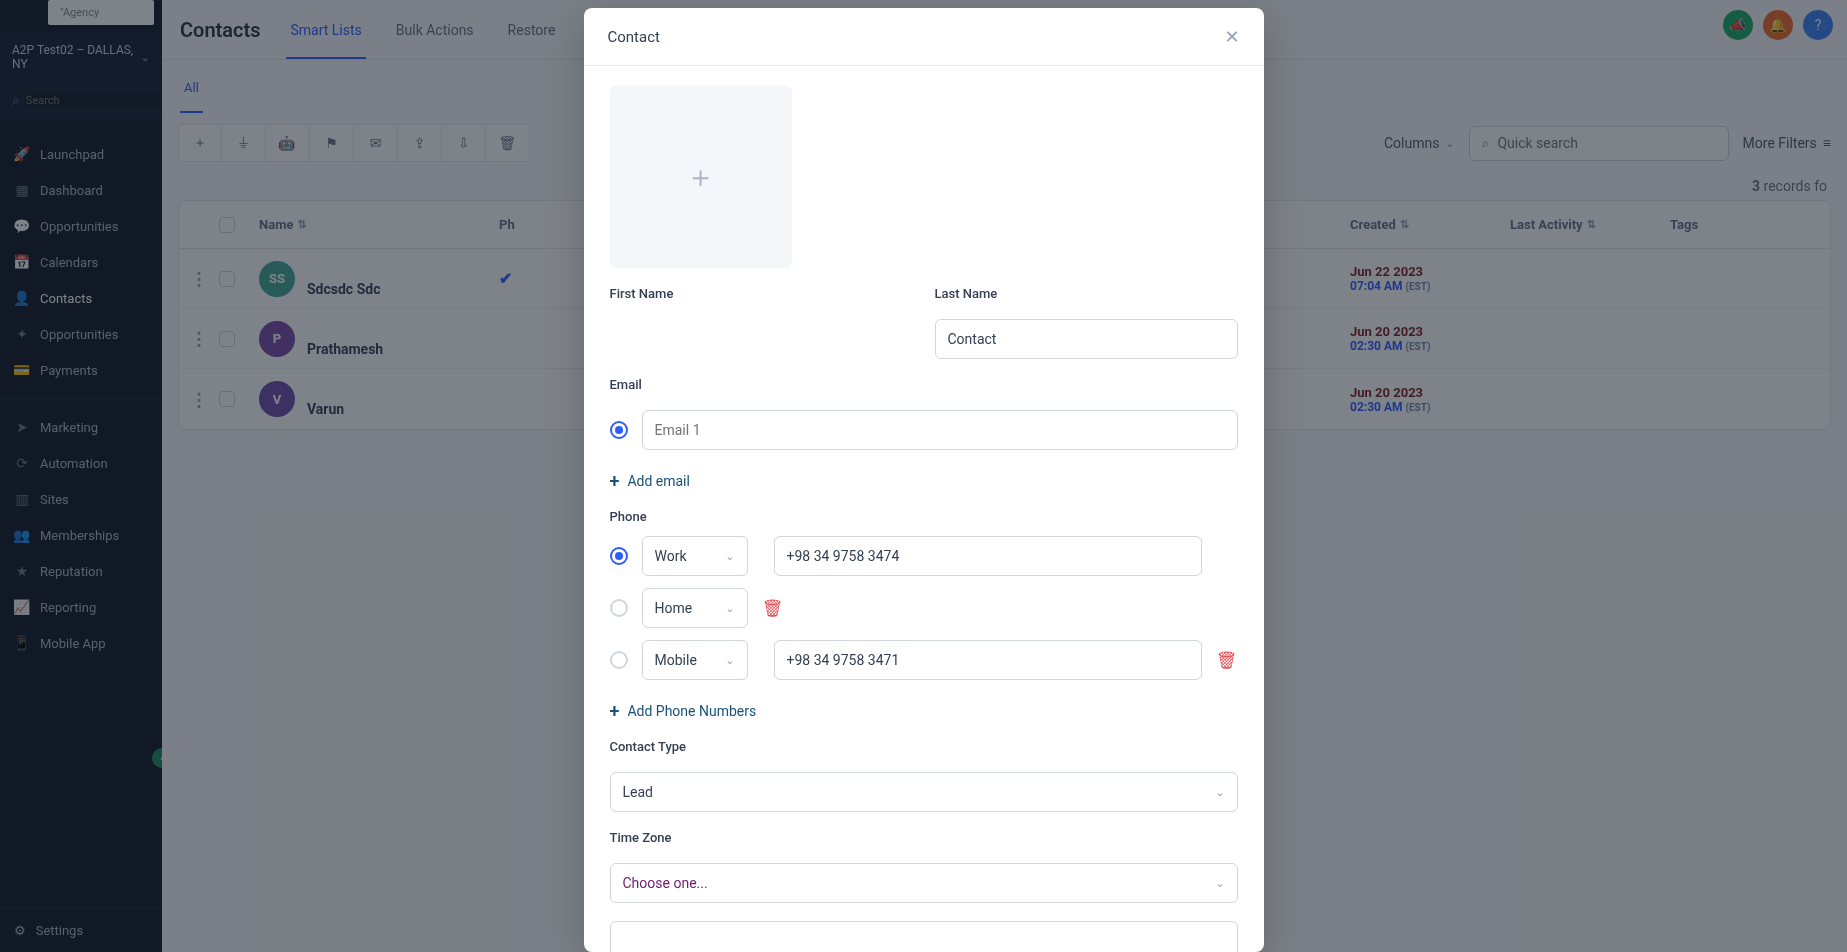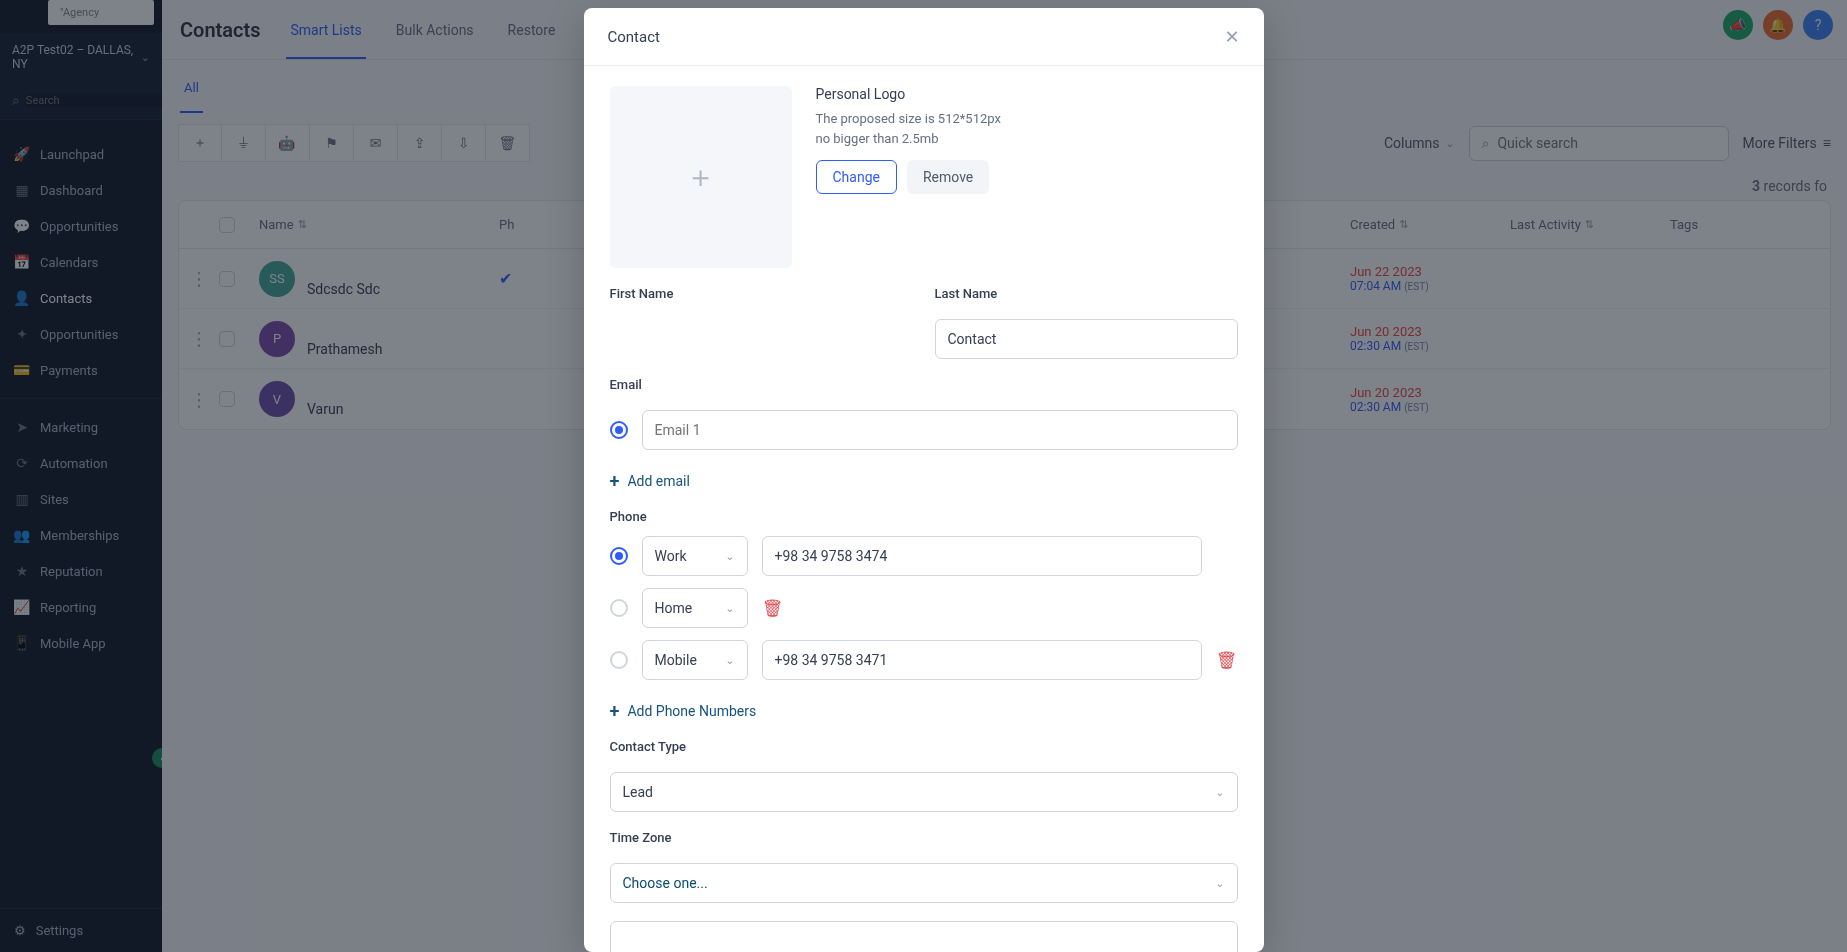--- a/index.html
+++ b/index.html
@@ -41,30 +41,30 @@
 .toolbar { display:flex; align-items:center; padding:10px 16px; gap:0; }
 .tbtn { width:44px; height:38px; border:1px solid #e4e7ec; background:#fff; display:flex; align-items:center; justify-content:center; color:#6b7280; cursor:pointer; }
 .tbtn + .tbtn { border-left:none; }
 .toolbar-right { margin-left:auto; display:flex; gap:14px; }
 .columns-btn { display:flex; align-items:center; gap:6px; color:#505a6b; cursor:pointer; }
 .search-box { display:flex; align-items:center; gap:8px; border:1px solid #d0d5dd; border-radius:6px; padding:8px 12px; width:260px; background:#fff; }
 .search-box input { border:none; outline:none; flex:1; font-size:14px; color:#344054; }
 .more-filters { display:flex; align-items:center; gap:6px; color:#505a6b; cursor:pointer; }
 .records-found { text-align:right; padding:6px 20px; font-size:14px; color:#6b7280; }
 
-.table { margin:0 16px; border:1px solid #e4e7ec; border-radius:8px; background:#fff; overflow:hidden; }
+.table { margin:0 16px; border:1px solid #e4e7ec; border-radius:8px; background:#fff; overflow:hidden;font-weight:bold; }
 .thead,.trow { display:grid; grid-template-columns:40px 40px 240px 520px 1fr 160px 160px 160px; align-items:center; }
 .thead { height:48px; border-bottom:1px solid #e4e7ec; font-size:13px; color:#667085; }
 .thead .cell { display:flex; gap:4px; align-items:center; }
 .trow { height:60px; border-bottom:1px solid #f0f2f5; font-size:14px; color:#344054; }
 .trow:last-child { border-bottom:none; }
 .avatar { width:36px; height:36px; border-radius:50%; display:flex; align-items:center; justify-content:center; color:#fff; font-size:13px; margin-right:12px; }
 .av1{background:#3fa796}.av2{background:#7a4aa8}.av3{background:#6b4da8}
 .name-cell { display:flex; align-items:flex-end; }
-.date-cell .d1 { font-size:13px; color:#ef4444; }
+.date-cell .d1 { font-size:13px; color:#7f1d1d; }
 .date-cell .d2 { font-size:12px; color:#2e5cff; }
 .date-cell .tz { font-size:10px; color:#7a8aad; }
 .chk { width:16px; height:16px; border:1px solid #d0d5dd; border-radius:4px; }
 .kebab { color:#98a2b3; font-size:18px; cursor:pointer; text-align:center; }
 .phone-mark { color:#2e5cff; font-size:16px; }
 
 
 .overlay { position:absolute; inset:0; background:rgba(20,28,40,0.55); }
 
 
@@ -89,21 +89,21 @@
 .input, .select { border:1px solid #d0d5dd; border-radius:6px; height:40px; padding:0 12px; font-size:14px; color:#344054; outline:none; background:#fff; }
 .select { display:flex; align-items:center; justify-content:space-between; cursor:pointer; }
 .chev { color:#98a2b3; font-size:11px; }
 
 .email-row, .phone-row { display:flex; align-items:center; gap:14px; }
 .radio { width:18px; height:18px; border-radius:50%; border:2px solid #d0d5dd; display:flex; align-items:center; justify-content:center; cursor:pointer; flex-shrink:0; }
 .radio.on { border-color:#2e5cff; }
 .radio.on::after { content:""; width:8px; height:8px; background:#2e5cff; border-radius:50%; }
 .email-row .input { flex:1; }
 .phone-row .select { width:106px; flex:none; }
-.phone-row .input { flex:1; }
+.phone-row .input { flex:1;margin-left:12px; }
 .trash { color:#e5484d; font-size:17px; cursor:pointer; width:22px; text-align:center; }
 
 .add-link { display:flex; align-items:center; gap:8px; color:#18527a; font-size:14px; cursor:pointer; margin-top:2px; }
 .add-link .plus { font-size:18px; font-weight:600; }
 </style>
 </head>
 <body>
 
 <div class="sidebar">
   <div class="agency-box">"Agency</div>
@@ -316,29 +316,20 @@
 <div class="overlay"></div>
 <div class="modal">
   <div class="modal-head">
     <span class="modal-title">Contact</span>
     <span class="close">✕</span>
   </div>
   <div class="modal-body">
 
     <div class="logo-row">
       <div class="logo-box">＋</div>
-      <div class="logo-info">
-        <span class="logo-title">Personal Logo</span>
-        <span class="logo-desc">The proposed size is 512*512px</span>
-        <span class="logo-desc" style="margin-top:-6px">no bigger than 2.5mb</span>
-        <div class="logo-btns">
-          <button class="btn-outline">Change</button>
-          <button class="btn-muted">Remove</button>
-        </div>
-      </div>
     </div>
 
     <div class="field-row">
       <div class="field">
         <span class="label">First Name</span>
       </div>
       <div class="field">
         <span class="label">Last Name</span>
         <input class="input" value="Contact" style="">
       </div>
@@ -396,21 +387,21 @@
       <span class="label">Contact Type</span>
       <div class="select">
         <span>Lead</span>
         <span class="chev">⌄</span>
       </div>
     </div>
 
     <div class="field">
       <span class="label">Time Zone</span>
       <div class="select">
-        <span style="color:#0c4a6e">Choose one...</span>
+        <span style="color:#701a75">Choose one...</span>
         <span class="chev">⌄</span>
       </div>
     </div>
 
     <div class="select" style="height:40px"></div>
 
   </div>
 </div>
 
 </body></html>

